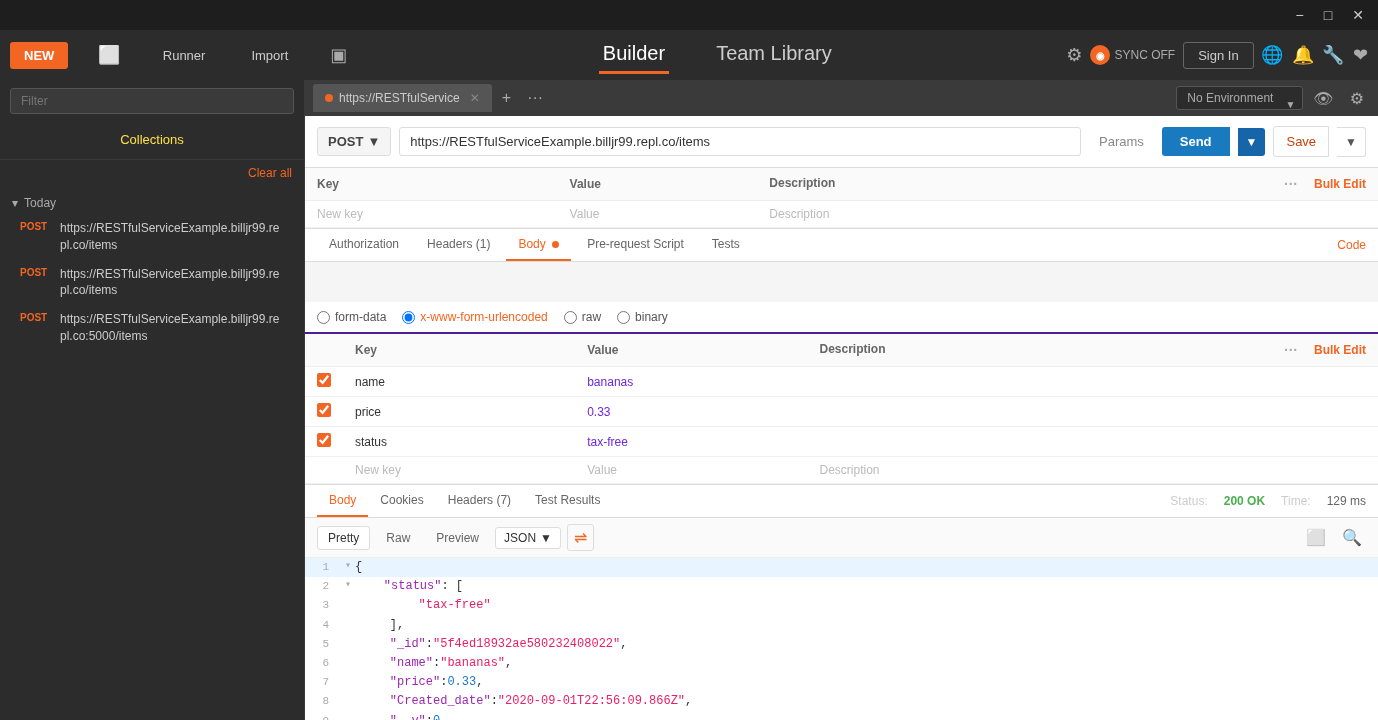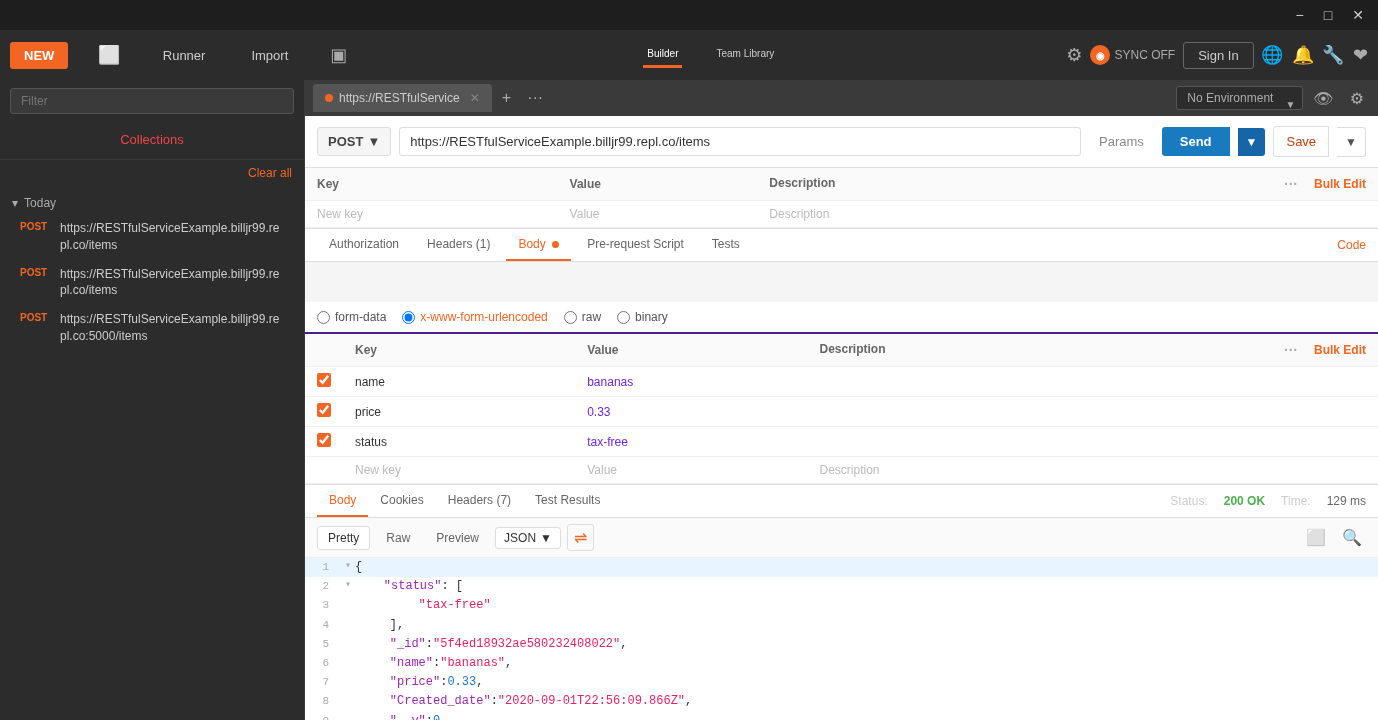--- a/index.html
+++ b/index.html
@@ -56,25 +56,26 @@
     }
 
     .nav-center {
       flex: 1;
       display: flex;
       justify-content: center;
       gap: 30px;
     }
     .nav-tab {
       color: #ccc;
-      font-size: 10px;
+      font-size: 20px;
       cursor: pointer;
       padding: 6px 4px;
       border-bottom: 3px solid transparent;
       text-decoration: none;
+      margin-left: 13px;
     }
     .nav-tab.active {
       color: white;
       border-bottom-color: #f26522;
     }
     .nav-right {
       display: flex;
       align-items: center;
       gap: 8px;
     }
@@ -132,21 +133,21 @@
     }
     .sidebar-tabs {
       display: flex;
       border-bottom: 1px solid #3a3a3a;
     }
     .sidebar-tab {
       flex: 1;
       text-align: center;
       padding: 10px;
       cursor: pointer;
-      color: #ef4444;
+      color: #fde047;
       font-size: 13px;
       border-bottom: 2px solid transparent;
     }
     .sidebar-tab.active {
       color: #f26522;
       border-bottom-color: #f26522;
     }
     .sidebar-content { flex: 1; overflow-y: auto; }
     .clear-all {
       text-align: right;

